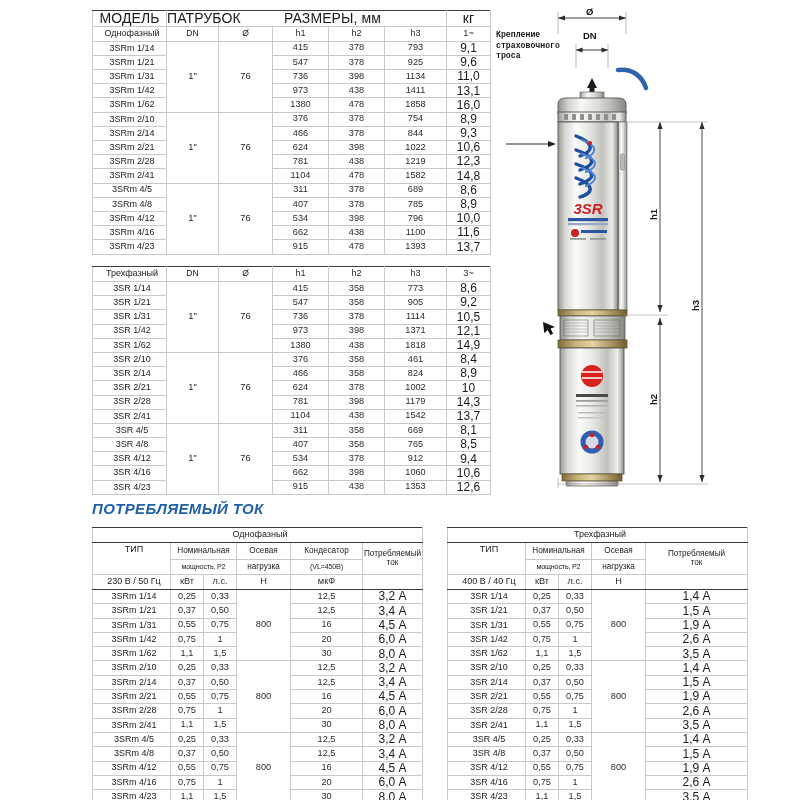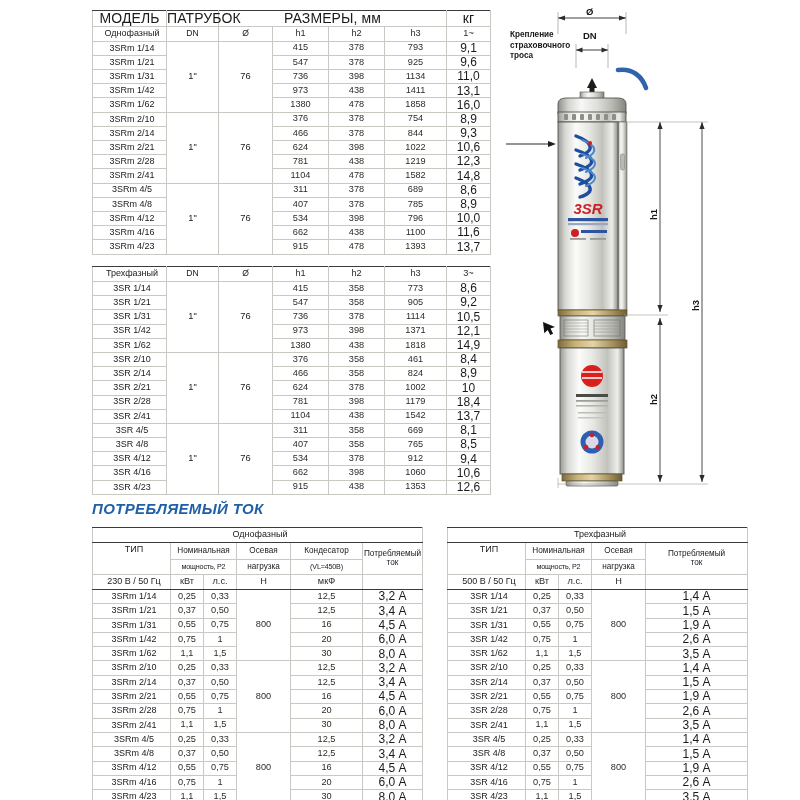--- a/index.html
+++ b/index.html
@@ -303,21 +303,21 @@
           <td class="valcell">624</td>
           <td class="valcell">378</td>
           <td class="valcell">1002</td>
           <td class="boldval">10</td>
         </tr>
         <tr>
           <td class="modelcell">3SR 2/28</td>
           <td class="valcell">781</td>
           <td class="valcell">398</td>
           <td class="valcell">1179</td>
-          <td class="boldval">18,4</td>
+          <td class="boldval">14,3</td>
         </tr>
         <tr>
           <td class="modelcell">3SR 2/41</td>
           <td class="valcell">1104</td>
           <td class="valcell">438</td>
           <td class="valcell">1542</td>
           <td class="boldval">13,7</td>
         </tr>
         <tr>
           <td class="modelcell thickline">3SR 4/5</td>
@@ -532,21 +532,21 @@
           <td class="hdr-sub sublabel" rowspan="2">
             <div>Потребляемый</div>
             <div>ток</div>
           </td>
         </tr>
         <tr style="height:15px">
           <td class="hdr-sub tiny" colspan="2">мощность, P2</td>
           <td class="hdr-sub sublabel">нагрузка</td>
         </tr>
         <tr style="height:15px">
-          <td class="hdr-sub modelcell thickbot">500 В / 50 Гц</td>
+          <td class="hdr-sub modelcell thickbot">400 В / 40 Гц</td>
           <td class="valcell thickbot">кВт</td>
           <td class="valcell thickbot">л.с.</td>
           <td class="valcell thickbot">Н</td>
           <td class="valcell thickbot"></td>
         </tr>
       </tbody>
       <tbody id="curBodyThree">
           <tr>
             <td class="modelcell">3SR 1/14</td>
             <td class="valcell">0,25</td>
@@ -801,20 +801,20 @@
     </svg>
 
     
     <div class="dimlabel" style="left:90px; top:2px;">Ø</div>
     <div class="dimlabel" style="left:87px; top:26px;">DN</div>
     <div class="dimlabel vlabel" style="left:152px; top:205px;">h1</div>
     <div class="dimlabel vlabel" style="left:152px; top:390px;">h2</div>
     <div class="dimlabel vlabel" style="left:194px; top:296px;">h3</div>
 
     
-    <div class="annot" style="left:14px; top:26px; width:92px;">
+    <div class="annot" style="left:0; top:26px; width:92px;font-family:Liberation Mono, monospace;">
       <div>Крепление</div>
       <div>страховочного</div>
       <div>троса</div>
     </div>
   </div>
 
 </div>
 
 </body></html>

